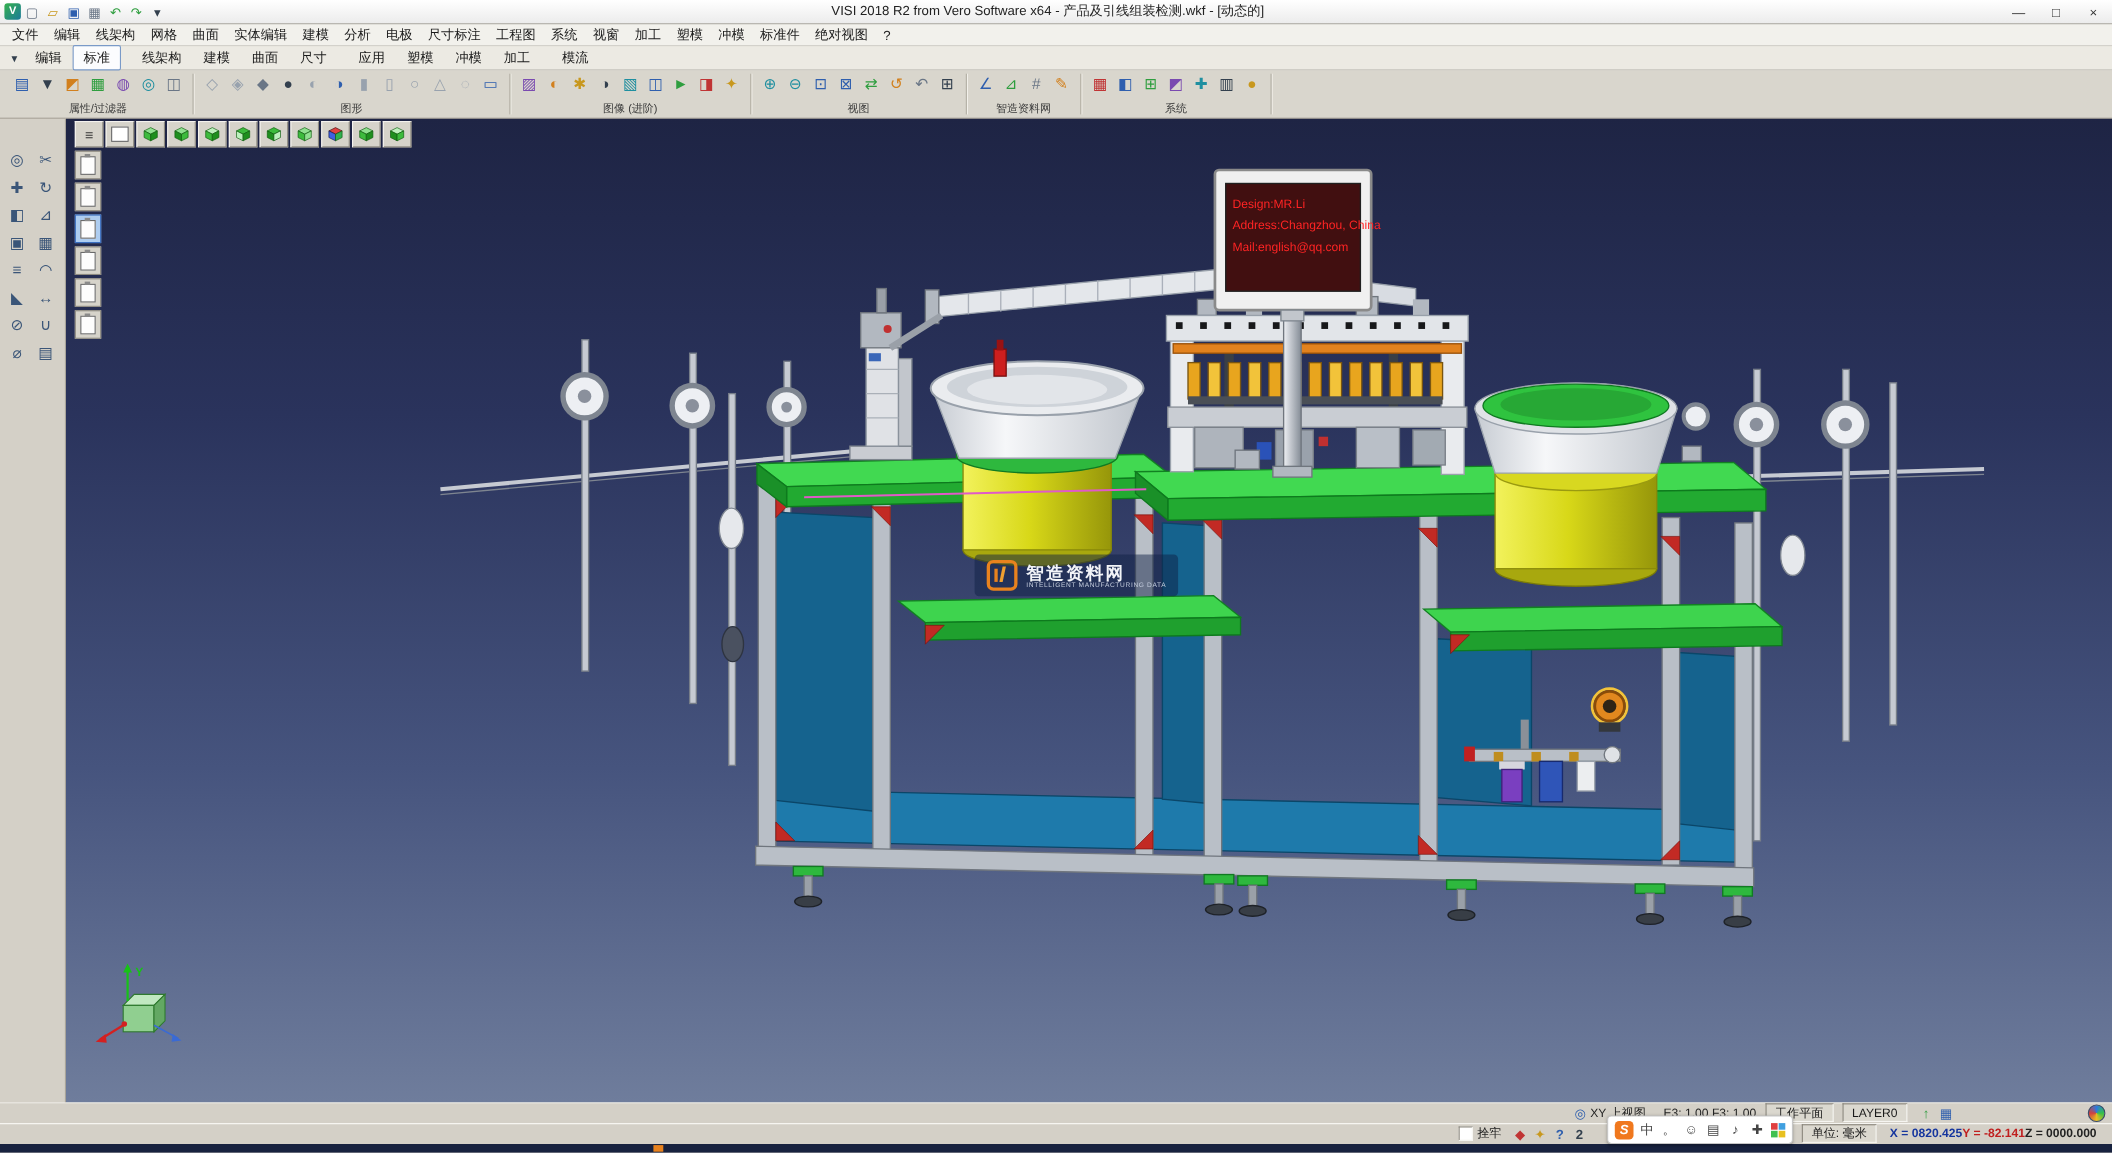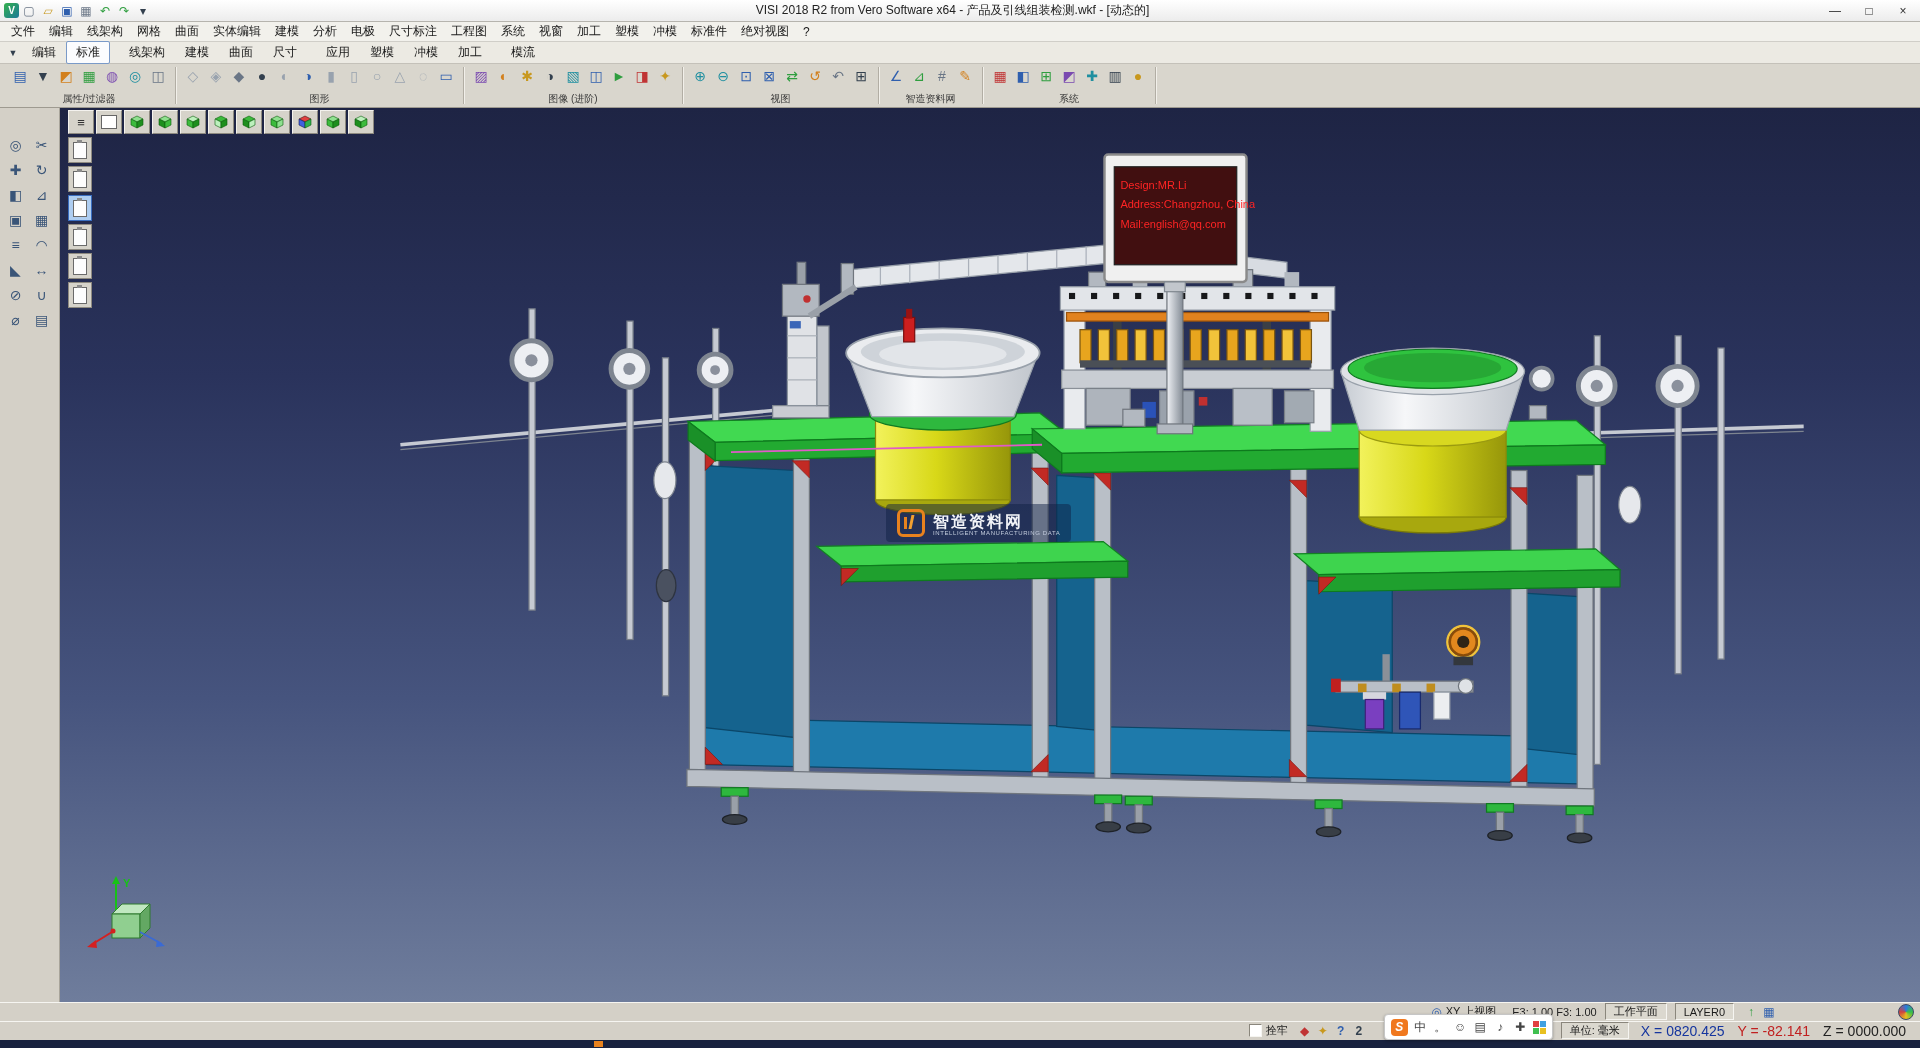--- a/index.html
+++ b/index.html
@@ -71,21 +71,21 @@
   .mini-box{width:11px;height:11px;border:1px solid;border-color:#8a867c #f6f5f1 #f6f5f1 #8a867c;background:#fff;margin-right:4px}
   .globe{width:14px;height:14px;border-radius:50%;border:1px solid #3a4a66;
          background:conic-gradient(#2a7ae0,#35c04a,#e8c020,#d04040,#2a7ae0)}
   .sogou{position:relative;margin-top:-7px;height:24px;background:#fff;border:1px solid #c6c6c6;border-radius:4px;
          display:flex;align-items:center;padding:0 6px;gap:5px;box-shadow:0 1px 3px rgba(0,0,0,.3);z-index:5}
   .sg-logo{width:17px;height:17px;border-radius:4px;background:#f0781e;color:#fff;font-weight:bold;font-style:italic;
            display:flex;align-items:center;justify-content:center;font-size:12px}
   .sg-item{font-size:12px;color:#444;display:flex;align-items:center;justify-content:center;width:15px}
   .sg-grid{width:13px;height:13px;display:grid;grid-template-columns:6px 6px;grid-template-rows:6px 6px;gap:1px}
   .sg-grid i{display:block}
-  .coords{display:flex;gap:13px;margin-left:12px;font-weight:normal;font-size:14px;white-space:nowrap}
+  .coords{display:flex;gap:0;margin-left:12px;font-weight:bold;font-size:11px;white-space:nowrap}
   .cx{color:#15359e}.cy{color:#c02020}.cz{color:#222}
   .taskbar{height:8px;background:#18223f;position:relative}
   .tb-orange{position:absolute;left:594px;top:1px;width:9px;height:6px;background:#e8821e}
   .spacer{flex:1}
   .gap8{width:8px}.gap16{width:16px}
   .stext{white-space:nowrap;color:#222}
   .cube-svg{display:block}
 </style>
 </head>
 <body>

